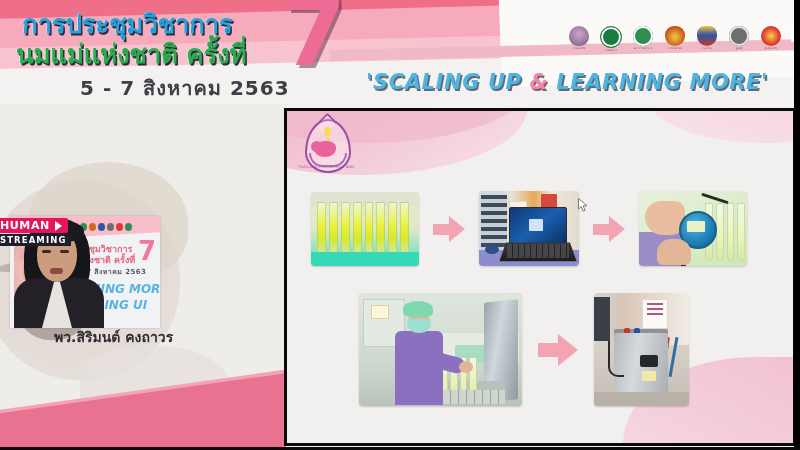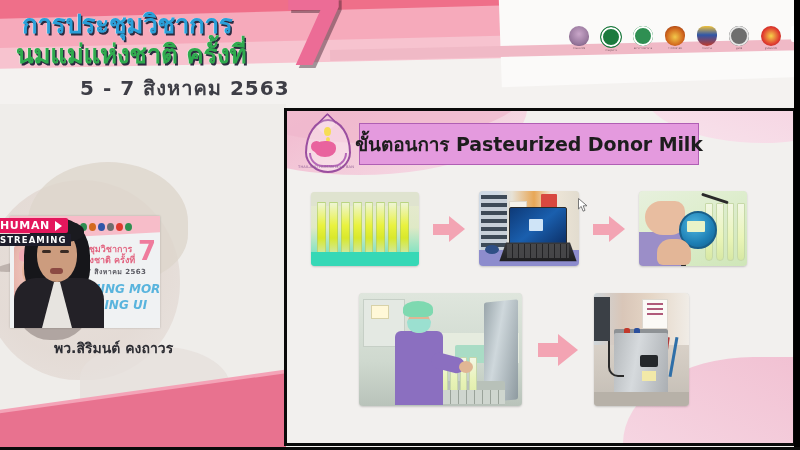--- a/index.html
+++ b/index.html
@@ -443,21 +443,21 @@
     color: #fff;
     font-size: 8.5px;
     font-weight: bold;
     padding: 1px 5px 1px 14px;
     letter-spacing: 1.1px;
     margin-top: 1px;
   }
 
   #speaker-name {
     position: absolute;
-    left: 54px; top: 233px;
+    left: 54px; top: 222px;
     font-size: 14px;
     font-weight: bold;
     color: #2d2d33;
     white-space: nowrap;
     z-index: 5;
   }
 
   
   #slide {
     position: absolute;
@@ -735,20 +735,23 @@
     <div class="hdr-band-c"></div>
     <div class="hdr-band-white"></div>
     <div class="hdr-right-white"></div>
     <div class="hdr-right-pinkline"></div>
 
     <div id="thai-title-1">การประชุมวิชาการ</div>
     <div id="thai-title-2">นมแม่แห่งชาติ ครั้งที่</div>
     <div id="thai-date">5 - 7 สิงหาคม 2563</div>
     <div id="big-seven">7</div>
 
+    <div id="tagline">
+      <span class="blue">'SCALING UP </span><span class="pink">&amp;</span><span class="blue"> LEARNING MORE'</span>
+    </div>
 
     <div id="logo-row">
       <div class="logo lg1">
           <span class="mark"></span>
           <span class="cap">กรมอนามัย</span>
         </div>
       <div class="logo lg2">
           <span class="mark"></span>
           <span class="cap">กรมสุขภาพ</span>
         </div>
@@ -852,23 +855,20 @@
       <div class="drop"></div>
       <div class="drop-tip"></div>
       <div class="drop-yellow"></div>
       <div class="drop-yellow2"></div>
       <div class="baby"></div>
       <div class="baby-head"></div>
       <div class="hands"></div>
       <div class="logo-arc-text">THAILAND HUMAN MILK BANK</div>
     </div>
 
-    <div id="slide-title">
-      <span>ขั้นตอนการ Pasteurized Donor Milk</span>
-    </div>
 
     <div class="flow-row" id="row1">
 
       <div class="photo p1">
         <div class="ph1-bg"></div>
         <div class="ph1-top"></div>
         <div class="ph1-rack">
           <i></i>
             <i></i>
             <i></i>

